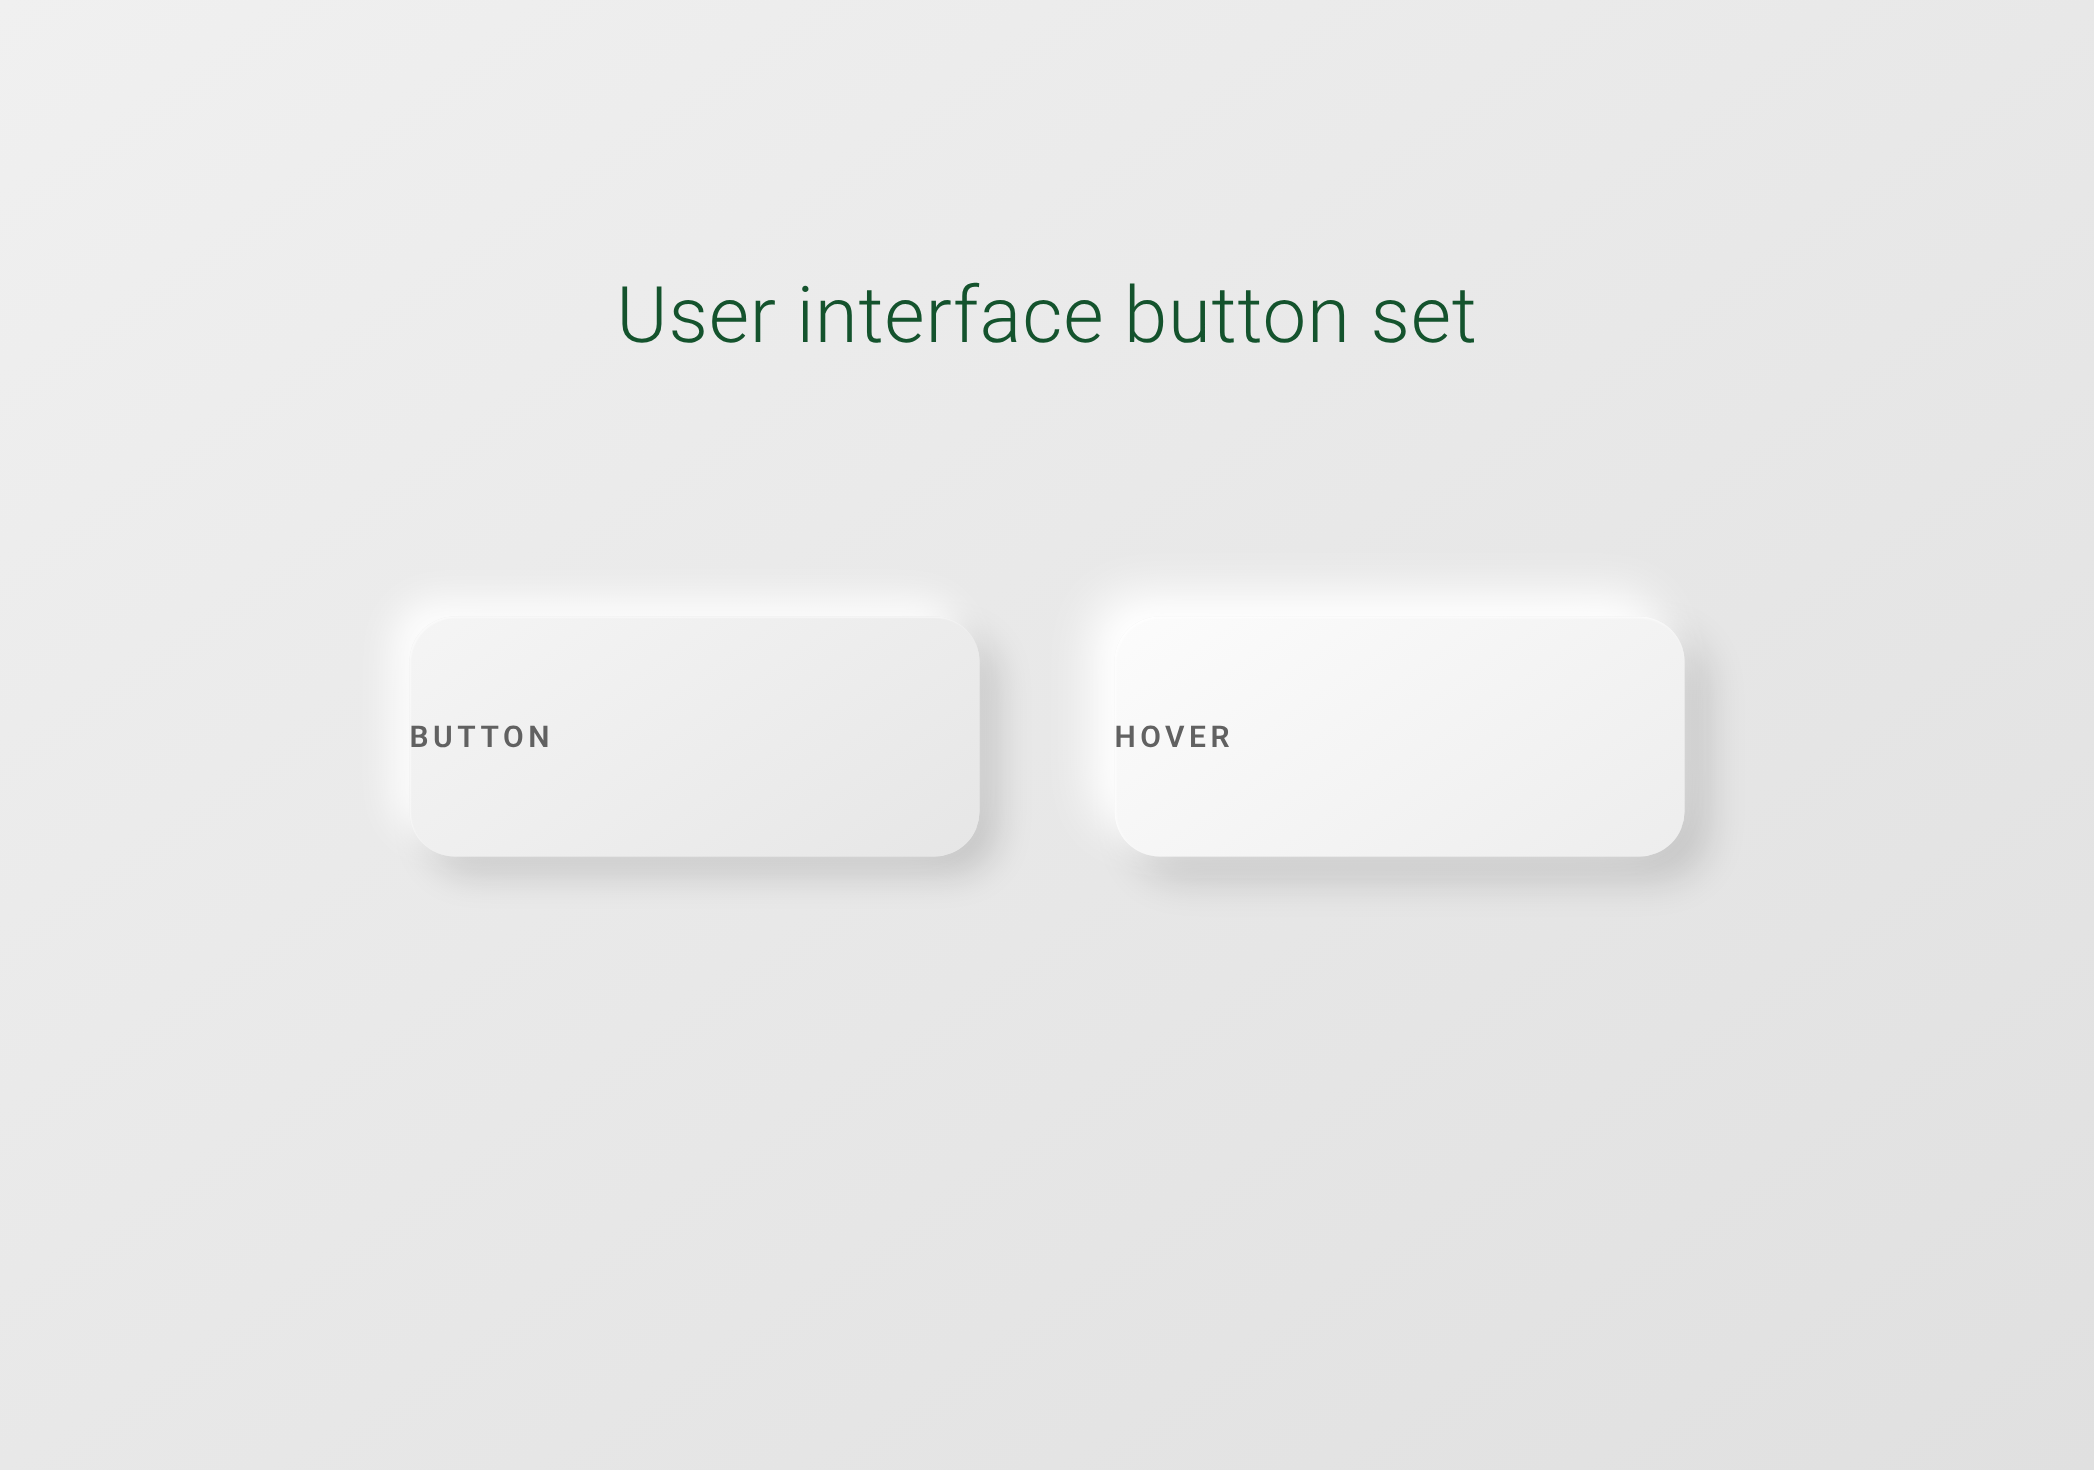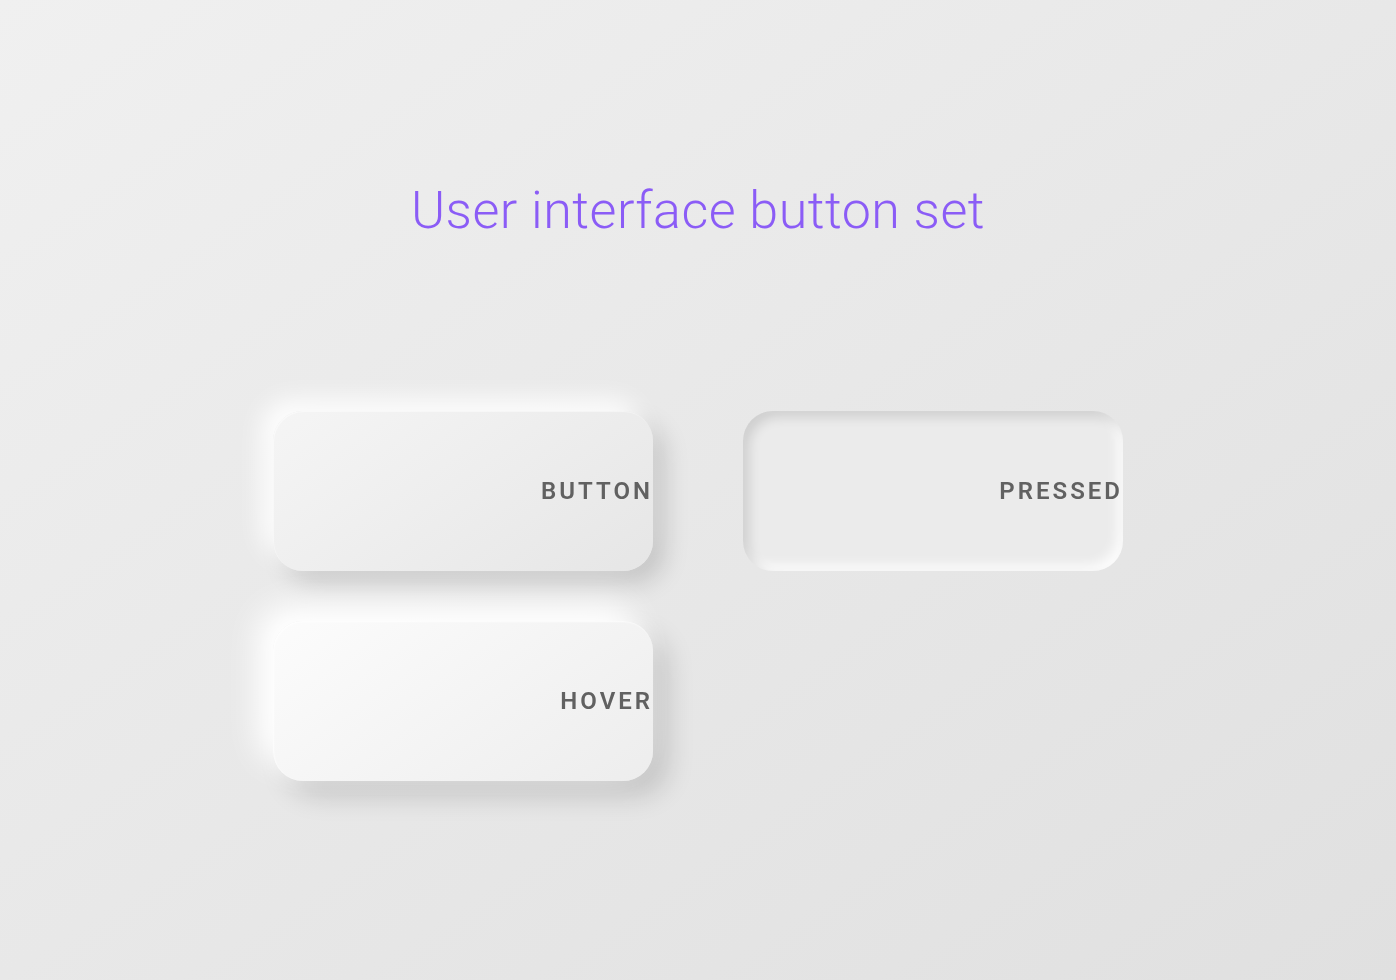--- a/index.html
+++ b/index.html
@@ -16,44 +16,44 @@
       display: flex;
       flex-direction: column;
       align-items: center;
       overflow: hidden;
     }
 
     .title {
       margin-top: 180px;
       font-size: 52px;
       font-weight: 300;
-      color: #8b5cf6;
+      color: #14532d;
       letter-spacing: 0.5px;
     }
 
     .button-grid {
       margin-top: 170px;
       display: grid;
       grid-template-columns: 1fr 1fr;
       grid-template-rows: 1fr 1fr;
       column-gap: 90px;
       row-gap: 50px;
     }
 
     .btn {
       width: 380px;
       height: 160px;
       border-radius: 30px;
       border: none;
-      font-size: 24px;
+      font-size: 20px;
       font-weight: 600;
       letter-spacing: 3px;
       display: flex;
       align-items: center;
-      justify-content: flex-end;
+      justify-content: flex-start;
       font-family: inherit;
     }
 
     
     .btn-default {
       background: linear-gradient(145deg, #f5f5f5, #e6e6e6);
       box-shadow: 
         -12px -12px 24px rgba(255, 255, 255, 0.9),
         12px 12px 24px rgba(0, 0, 0, 0.15),
         inset 1px 1px 1px rgba(255, 255, 255, 0.5);
@@ -101,22 +101,19 @@
 <body>
 
 <h1 class="title">User interface button set</h1>
 
 <div class="button-grid">
 
   <button class="btn btn-default">
     <span class="label-text">BUTTON</span>
   </button>
 
-  <button class="btn btn-pressed">
-    <span class="label-text">PRESSED</span>
-  </button>
 
   <button class="btn btn-hover">
     <span class="label-text">HOVER</span>
   </button>
 
 
 </div>
 
 </body></html>

